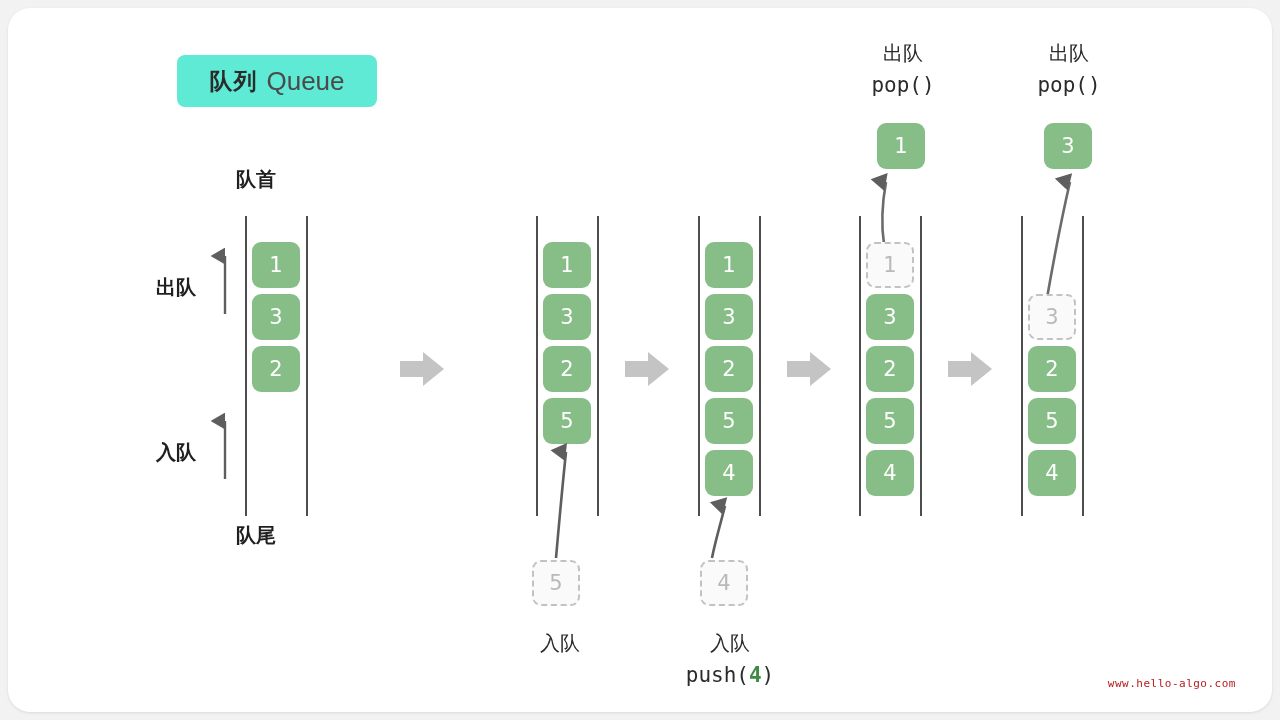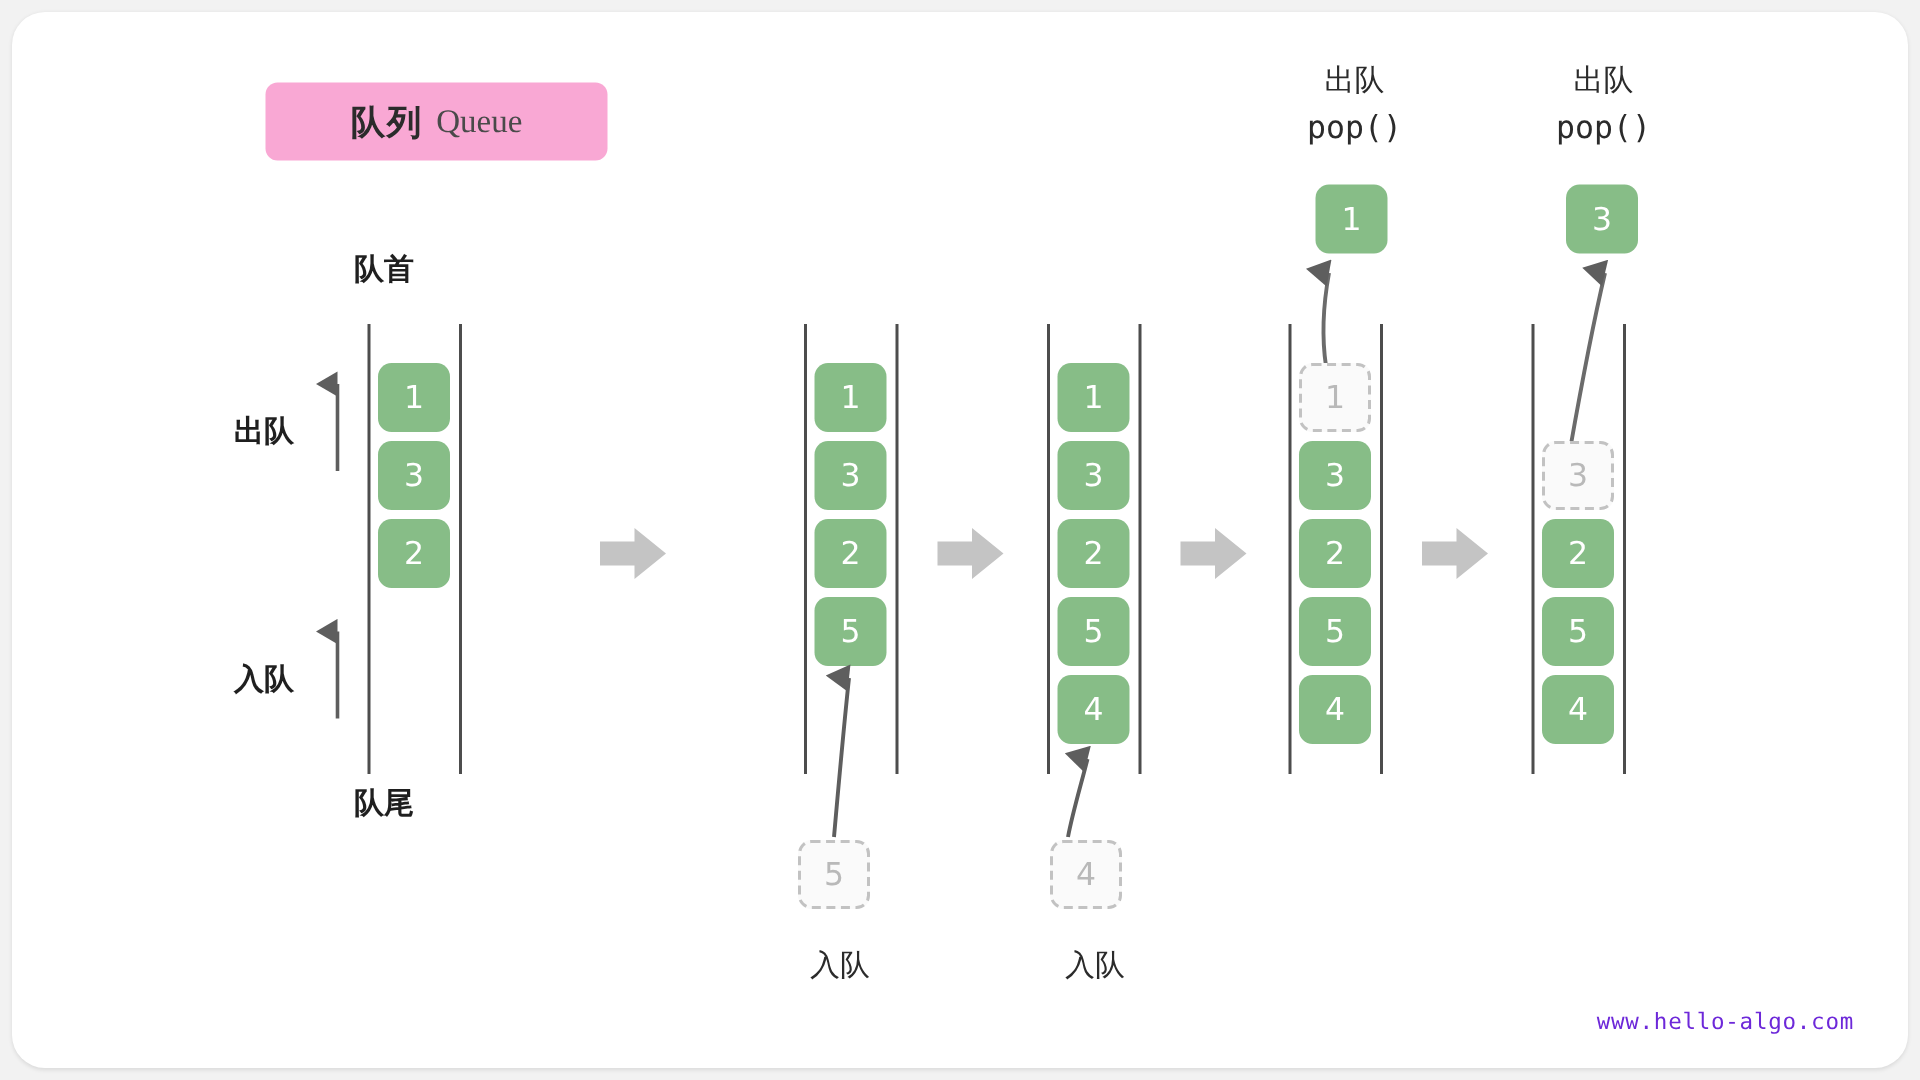--- a/index.html
+++ b/index.html
@@ -10,26 +10,26 @@
     overflow:hidden;
   }
   #card{
     position:absolute;left:8px;top:8px;width:1264px;height:704px;
     background:#ffffff;border-radius:22px;
     box-shadow:0 1px 3px rgba(0,0,0,.10);
   }
   .abs{position:absolute;}
   
   #title-chip{
-    left:169px;top:47px;width:228px;height:52px;
-    background:#f9a8d4;border-radius:8px;
+    left:169px;top:47px;width:200px;height:52px;
+    background:#5eead4;border-radius:8px;
     display:flex;align-items:center;justify-content:center;gap:9px;
   }
   #title-chip .cn{font-size:23px;font-weight:bold;color:#2b2b2b;letter-spacing:1px;}
-  #title-chip .en{font-size:22px;color:#4a4a4a;font-family:Liberation Serif, serif;}
+  #title-chip .en{font-size:26px;color:#4a4a4a;font-family:Liberation Sans, sans-serif;}
   
   .cap{
     font-size:20px;font-weight:bold;color:#1f1f1f;
     white-space:nowrap;
   }
   .oplabel{
     text-align:center;white-space:nowrap;line-height:1.55;
   }
   .oplabel .cn{font-size:20px;color:#2b2b2b;display:block;}
   .oplabel .code{
@@ -50,21 +50,21 @@
     display:flex;align-items:center;justify-content:center;
     font-family:"DejaVu Sans","Liberation Sans",sans-serif;
   }
   .box.ghost{
     background:#fafafa;color:#b9b9b9;
     border:2px dashed #c2c2c2;
     width:44px;height:42px;
   }
   
   #watermark{
-    right:36px;bottom:22px;font-size:15px;color:#6d28d9;
+    right:36px;bottom:22px;font-size:11px;color:#b91c1c;
     font-family:"DejaVu Sans Mono","Liberation Mono",monospace;
     letter-spacing:.5px;
   }
   svg{overflow:visible;}
 </style>
 </head>
 <body>
 
 <div id="card">
 
@@ -139,20 +139,21 @@
   <div class="abs box" style="left:697px;top:442px;">4</div>
 
   <svg class="abs" style="left:688px;top:486px;" width="50" height="66">
     <path d="M16,64 C19,48 25,28 29,12" fill="none" stroke="#5e5e5e" stroke-width="2.6" marker-end="url(#mkUp2)"></path>
   </svg>
 
   <div class="abs box ghost" style="left:692px;top:552px;">4</div>
 
   <div class="abs oplabel" style="left:632px;top:620px;width:180px;">
     <span class="cn">入队</span>
+    <span class="code"><span>push(</span><em>4</em><span>)</span></span>
   </div>
 
   <svg class="abs" style="left:779px;top:344px;" width="44" height="34">
     <path d="M0,9 L23,9 L23,0 L44,17 L23,34 L23,25 L0,25 Z" fill="#c4c4c4"></path>
   </svg>
 
   <div class="abs oplabel" style="left:820px;top:30px;width:150px;">
     <span class="cn">出队</span>
     <span class="code">pop()</span>
   </div>

